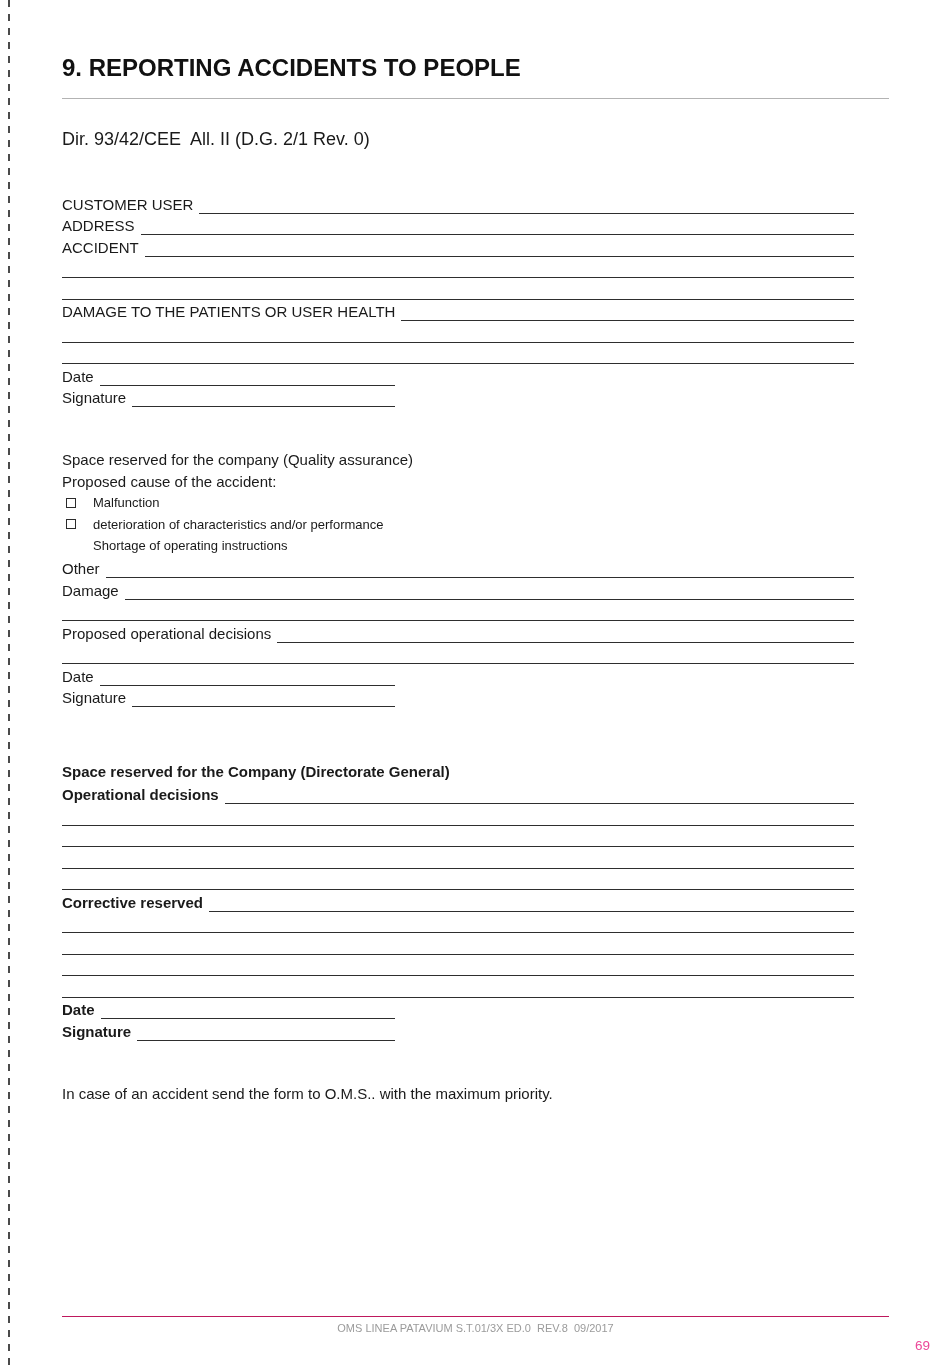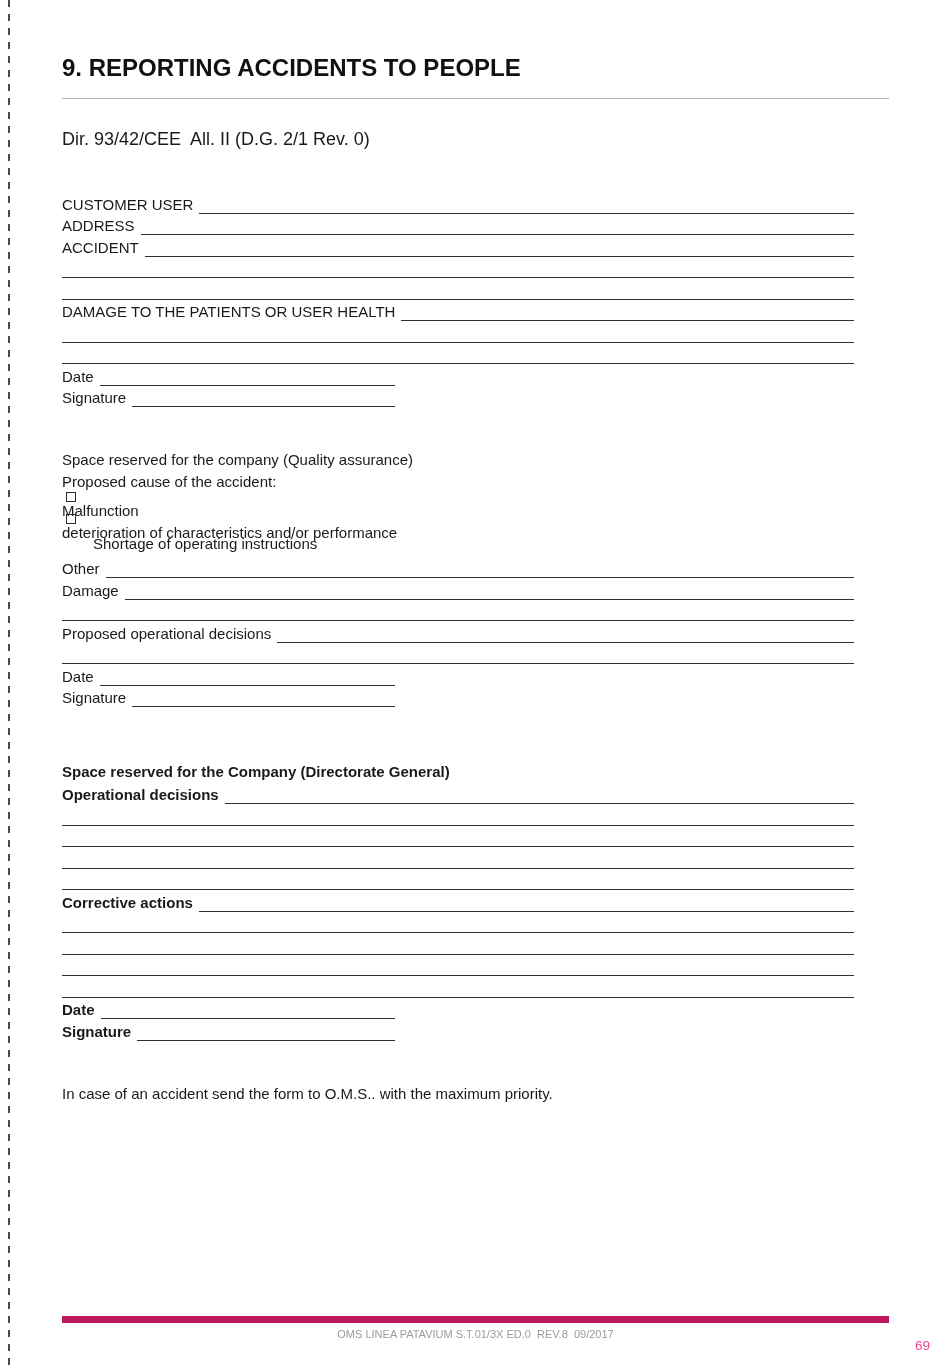--- a/index.html
+++ b/index.html
@@ -37,34 +37,34 @@
 
   .row { display: flex; align-items: flex-end; height: 21.5px; font-size: 15px; }
   .row .label { white-space: pre; padding-right: 6px; line-height: 19px; }
   .fill { flex: 1; border-bottom: 1px solid #2e2e2e; height: 100%; }
   .blank-line { height: 21.5px; border-bottom: 1px solid #2e2e2e; }
   .short { width: 333px; }
 
   .plain { height: 21.5px; font-size: 15px; display: flex; align-items: center; }
   .plain span { line-height: 19px; }
 
-  .opt { display: flex; height: 21.5px; font-size: 15px; flex-direction: column; }
+  .opt { display: flex; align-items: center; height: 21.5px; font-size: 13px; }
   .cb {
     width: 10px; height: 10px;
     border: 1.6px solid #2b2b2b;
     margin-left: 4px; margin-right: 17px;
     flex: 0 0 auto;
   }
   .opt.no-cb { padding-left: 31px; }
 
   .note { margin-top: 44px; font-size: 15px; }
 
   .footer {
     position: absolute; left: 62px; top: 1316px; width: 827px;
-    border-top: 7px solid #be185d;
+    border-top: 1px solid #be185d;
     text-align: center; padding-top: 5px;
     font-size: 11px; color: #9b9b9b;
     white-space: pre-wrap;
   }
   .page-number {
     position: absolute; right: 20px; top: 1338px;
     font-size: 13.5px; color: #ec4899;
   }
 </style>
 </head>
@@ -160,21 +160,21 @@
       </div>
       <div class="row">
         <span class="label">Operational decisions</span>
         <span class="fill"></span>
       </div>
       <div class="blank-line"></div>
       <div class="blank-line"></div>
       <div class="blank-line"></div>
       <div class="blank-line"></div>
       <div class="row">
-        <span class="label">Corrective actions</span>
+        <span class="label">Corrective reserved</span>
         <span class="fill"></span>
       </div>
       <div class="blank-line"></div>
       <div class="blank-line"></div>
       <div class="blank-line"></div>
       <div class="blank-line"></div>
       <div class="row short">
         <span class="label">Date</span>
         <span class="fill"></span>
       </div>

